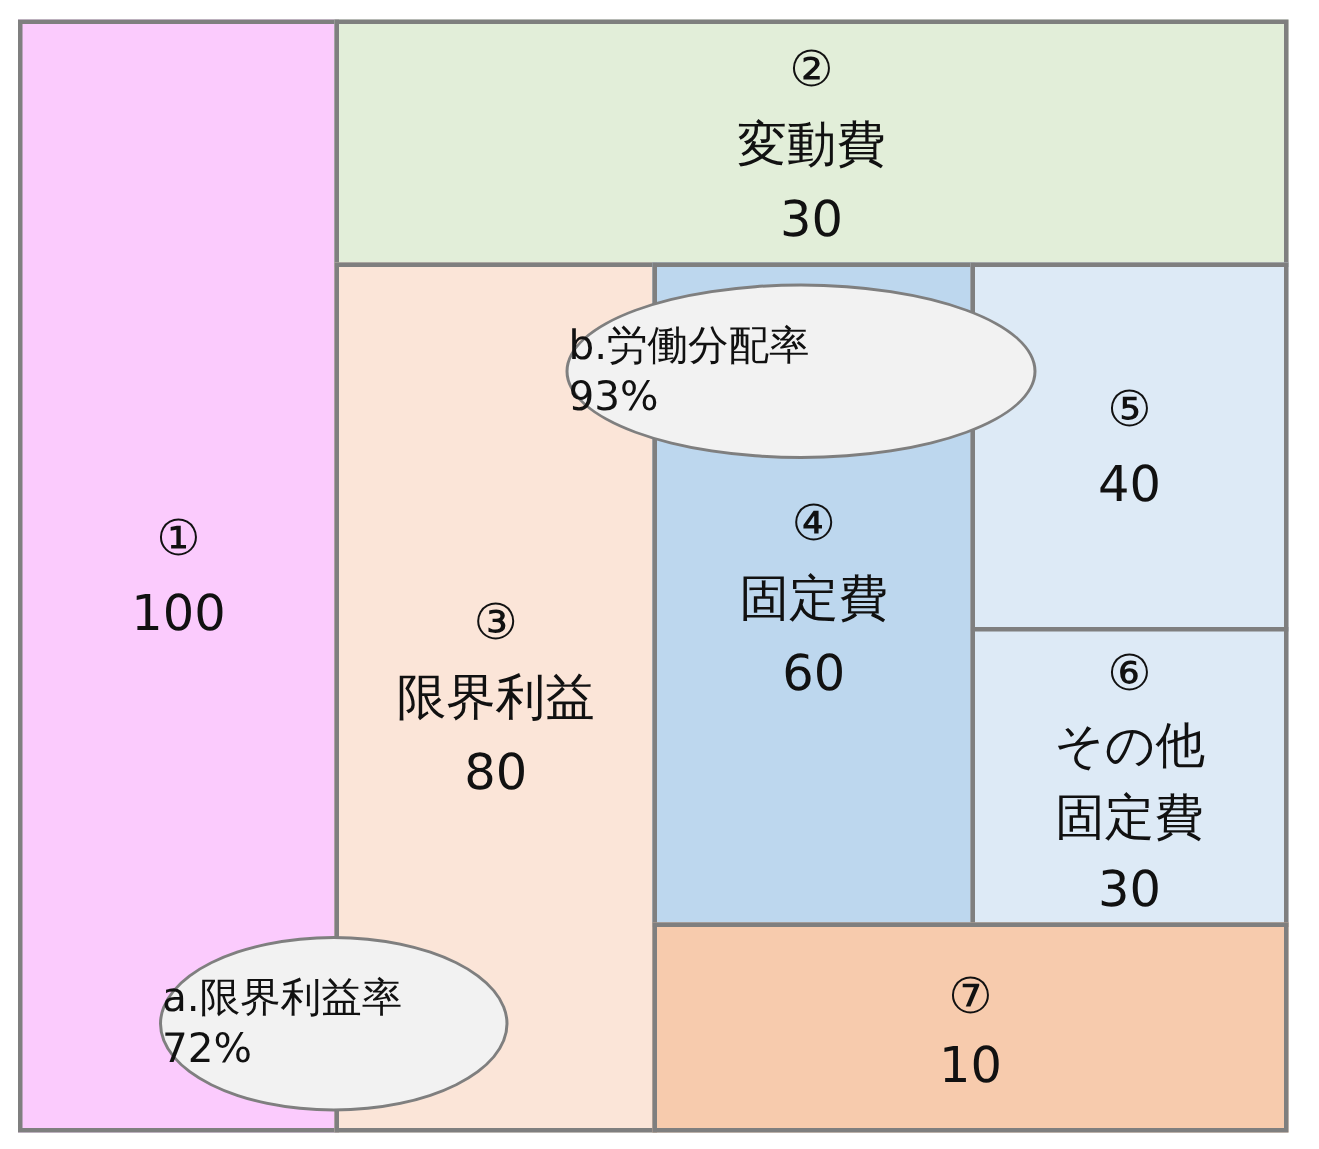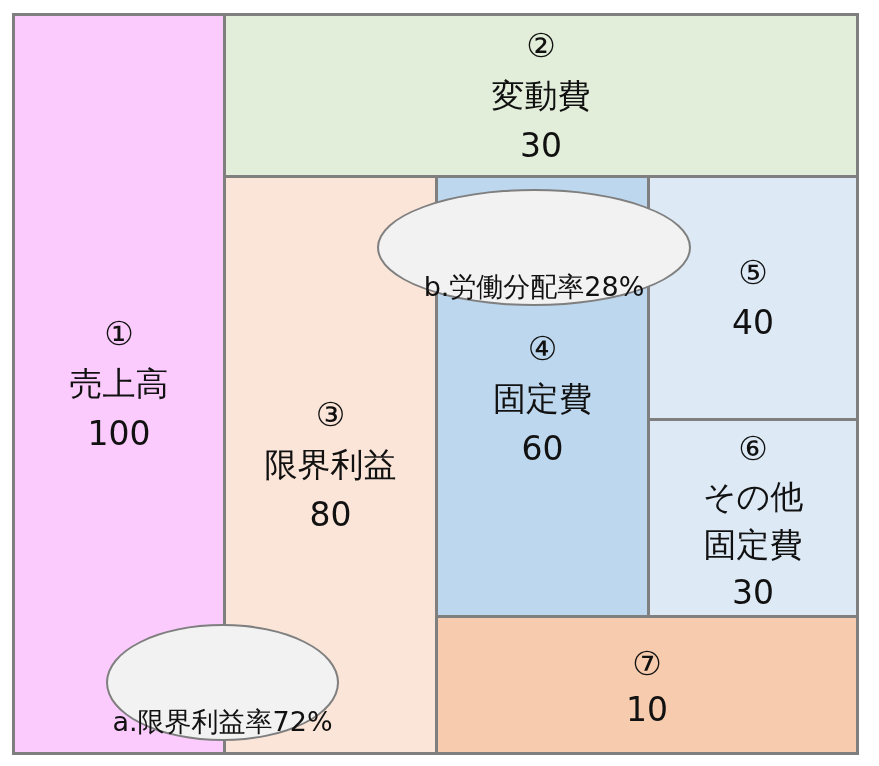--- a/index.html
+++ b/index.html
@@ -1,27 +1,26 @@
 <!DOCTYPE html>
 <html><head>
 <meta charset="utf-8">
 <style>
   html,body{margin:0;padding:0;background:#ffffff;}
   body{width:879px;height:766px;position:relative;overflow:hidden;font-family:"DejaVu Sans","Liberation Sans",sans-serif;color:#111;}
   .box{position:absolute;box-sizing:border-box;border:3px solid #7f7f7f;display:flex;flex-direction:column;align-items:center;justify-content:center;text-align:center;font-size:33px;line-height:50px;}
   .box span{display:block;}
-  .ellipse{position:absolute;box-sizing:border-box;border:2px solid #7f7f7f;background:#f2f2f2;border-radius:50%;display:flex;align-items:flex-end;justify-content:center;text-align:center;font-size:27px;line-height:34px;}
+  .ellipse{position:absolute;box-sizing:border-box;border:2px solid #7f7f7f;background:#f2f2f2;border-radius:50%;display:flex;flex-direction:column;align-items:flex-start;justify-content:center;text-align:center;font-size:27px;line-height:34px;}
   .ellipse span{display:block;}
 </style>
 </head>
 <body>
 
 <div class="box" style="left:12px;top:13px;width:214px;height:742px;background:#fbcbfd;">
   <span>①</span>
-  <span>売上高</span>
   <span>100</span>
 </div>
 
 <div class="box" style="left:223px;top:13px;width:636px;height:165px;background:#e2eed9;">
   <span>②</span>
   <span>変動費</span>
   <span>30</span>
 </div>
 
 <div class="box" style="left:223px;top:175px;width:215px;height:580px;background:#fbe5d8;">
@@ -48,19 +47,19 @@
   <span>30</span>
 </div>
 
 <div class="box" style="left:435px;top:615px;width:424px;height:140px;background:#f7cbad;line-height:46px;padding-top:4px;">
   <span>⑦</span>
   <span>10</span>
 </div>
 
 <div class="ellipse" style="left:377px;top:189px;width:314px;height:117px;">
   <span>b.労働分配率</span>
-  <span>28%</span>
+  <span>93%</span>
 </div>
 
 <div class="ellipse" style="left:106px;top:624px;width:233px;height:117px;">
   <span>a.限界利益率</span>
   <span>72%</span>
 </div>
 
 </body></html>

